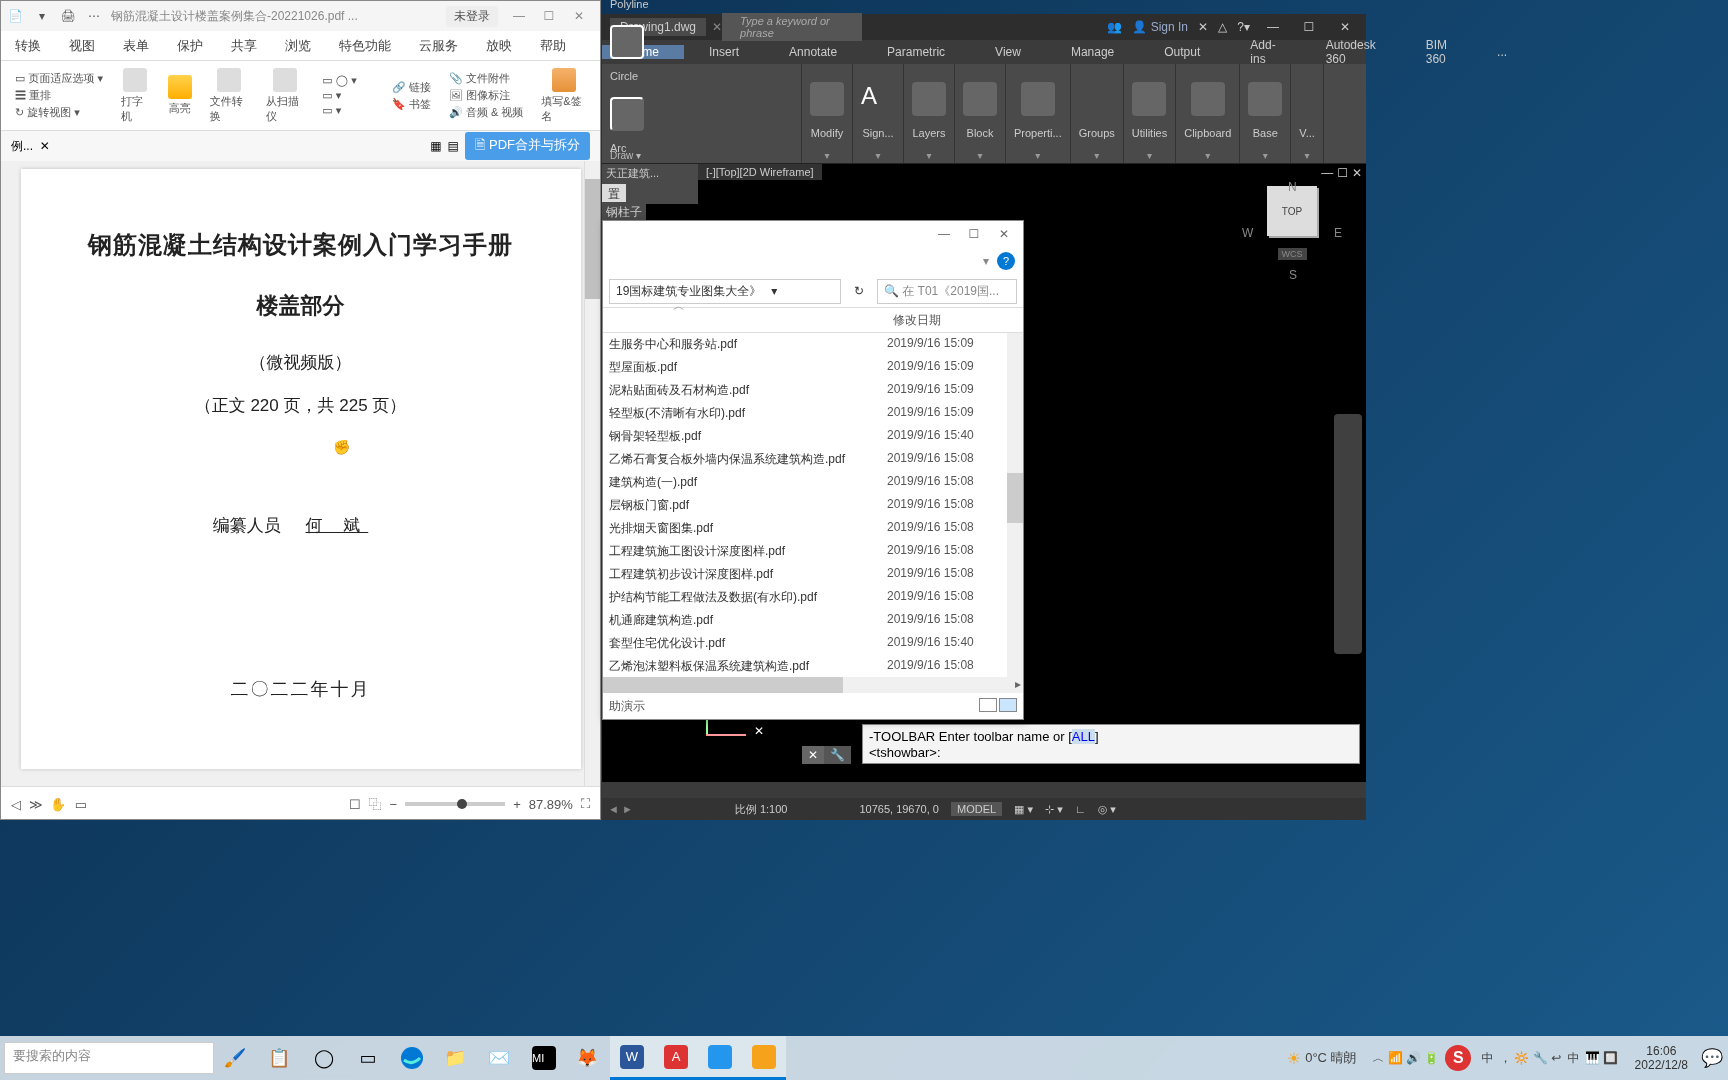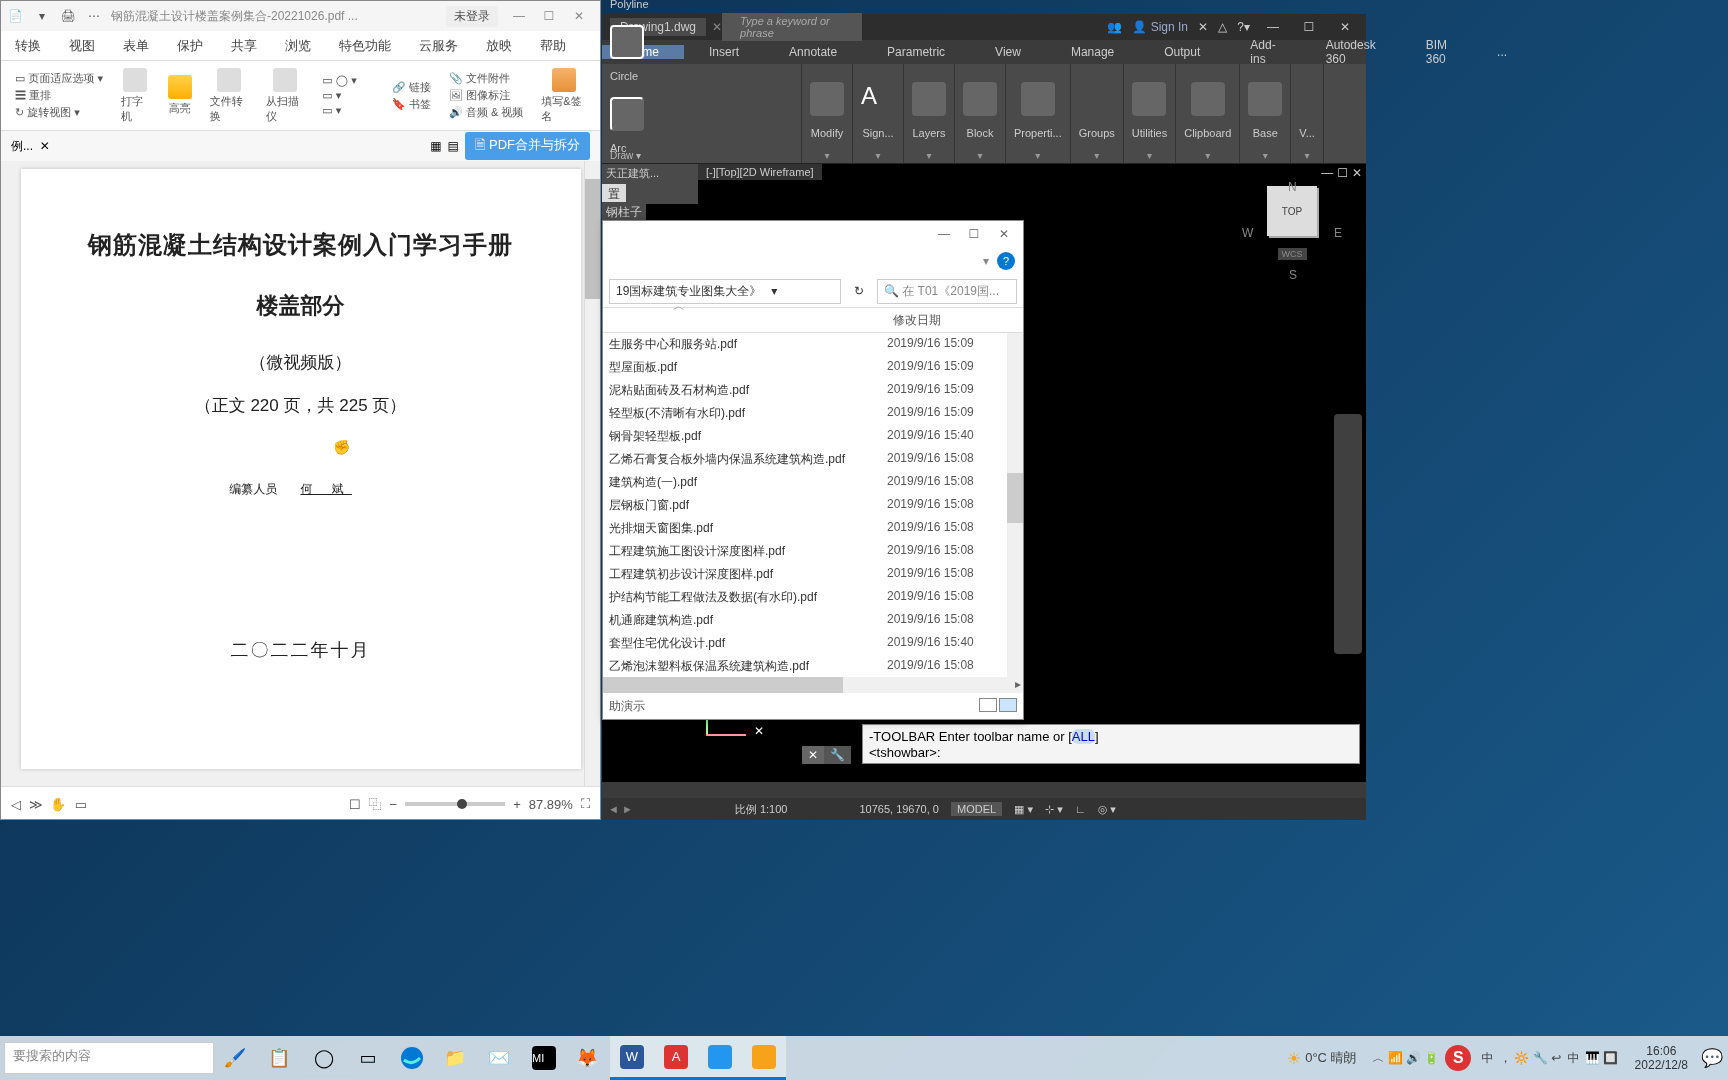--- a/index.html
+++ b/index.html
@@ -22,21 +22,21 @@
 .pdf-toolbar .col { display: flex; flex-direction: column; font-size: 11px; gap: 2px; padding: 0 6px;}
 .pdf-toolbar .col div{white-space:nowrap;}
 .pdf-tabs { height: 30px; display: flex; align-items: center; font-size: 12px; padding: 0 10px; background: #f7f7f7; justify-content: space-between;}
 .pdf-tabs .tab { display: flex; align-items: center; }
 .pdf-merge { background: #4a9de8; color: #fff; padding: 3px 10px; border-radius: 3px; font-size: 13px; }
 .pdf-content { position: relative; height: 625px; background: #f0f0f0; overflow: hidden; }
 .pdf-page { margin: 8px auto; width: 560px; height: 600px; background: #fff; box-shadow: 0 0 4px rgba(0,0,0,.2); padding: 60px 40px; text-align: center; color: #222; }
 .pdf-page h1 { font-size: 24px; font-weight: bold; margin-bottom: 30px; letter-spacing: 1px;}
 .pdf-page h2 { font-size: 22px; font-weight: bold; margin-bottom: 30px; }
 .pdf-page p { font-size: 17px; margin-bottom: 20px; }
-.pdf-page .author { margin-top: 64px; font-size: 12px; }
+.pdf-page .author { margin-top: 97px; font-size: 17px; }
 .pdf-page .author u { text-decoration: underline; padding: 0 20px; letter-spacing: 8px;}
 .pdf-page .date { margin-top: 140px; font-size: 18px; letter-spacing: 2px;}
 .pdf-cursor{position:absolute; left:332px; top:278px; font-size:14px; color:#666;}
 .pdf-scrollbar { position: absolute; right: 0; top: 0; width: 16px; height: 100%; background: #f0f0f0; border-left: 1px solid #ddd;}
 .pdf-scrollbar .thumb{background:#c0c0c0; height:120px; margin-top:18px;}
 .pdf-status { height: 35px; display: flex; align-items: center; justify-content: space-between; padding: 0 10px; font-size: 13px; color: #555; border-top: 1px solid #ddd; }
 .pdf-status .zoom { display: flex; align-items: center; gap: 8px; }
 .pdf-status .slider { width: 100px; height: 4px; background: #ccc; position: relative; }
 .pdf-status .slider::after { content:''; position:absolute; width:10px; height:10px; background:#444; border-radius:50%; top:-3px; left:52px;}
 
@@ -67,21 +67,21 @@
 .acad-canvas .sidepanel { position:absolute; left:0; top:0; width:96px; height:40px; background:#4a4a4a; font-size:11px; padding:2px 4px;}
 .viewcube { position:absolute; right:24px; top:16px; width:100px; height:130px; text-align:center; color:#888;}
 .viewcube .cube { width:50px; height:50px; background:#ddd; color:#444; margin:6px auto; display:flex; align-items:center; justify-content:center; font-size:10px; box-shadow:2px 2px 0 #aaa;}
 .viewcube .n{position:absolute;top:0;left:46px;} .viewcube .s{position:absolute;bottom:28px;left:47px;}
 .viewcube .w{position:absolute;top:46px;left:0;} .viewcube .e{position:absolute;top:46px;right:0;}
 .viewcube .wcs { font-size:9px; background:#444; padding:1px 4px; display:inline-block; margin-top:6px;}
 .ucs{position:absolute; left:104px; bottom:46px;}
 .ucs .y{width:2px;height:40px;background:#9f9;} .ucs .x{width:40px;height:2px;background:#f99;}
 .ucs .xclose{position:absolute; left:48px; top:30px; color:#fff;}
 .acad-cmdline { position:absolute; bottom:18px; right:6px; left:260px; background:#f4f4f4; color:#000; font-family: Consolas, monospace; font-size: 13px; padding: 4px 6px; border:1px solid #888; height:40px; line-height:16px;}
-.acad-cmdline .kw{color:#00f;border-radius:6px;}
+.acad-cmdline .kw{color:#00f;}
 .acad-status { position:absolute; bottom:0; left:0; right:0; height:22px; background:#333; color:#ccc; display:flex; align-items:center; font-size:11px; gap:12px; padding:0 6px;}
 .acad-status .scale{margin-left:90px;}
 .navbar { position:absolute; right:4px; top:250px; width:28px; height:240px; background:rgba(80,80,80,.8); border-radius:4px;}
 
 
 .explorer { position: absolute; left: 602px; top: 220px; width: 422px; height: 500px; background: #fff; border: 1px solid #888; box-shadow: 2px 2px 8px rgba(0,0,0,.3); font-size: 12px; color: #333;}
 .explorer .ex-titlebar { height: 26px; display: flex; justify-content: flex-end; align-items: center; padding-right: 4px;}
 .explorer .ex-titlebar span{width:30px; text-align:center; color:#666;}
 .explorer .ex-toolbar { height: 28px; display:flex; align-items:center; justify-content:flex-end; padding:0 8px; gap:8px;}
 .explorer .ex-help{width:18px;height:18px;border-radius:50%;background:#0078d4;color:#fff;text-align:center;line-height:18px;font-size:11px;}

